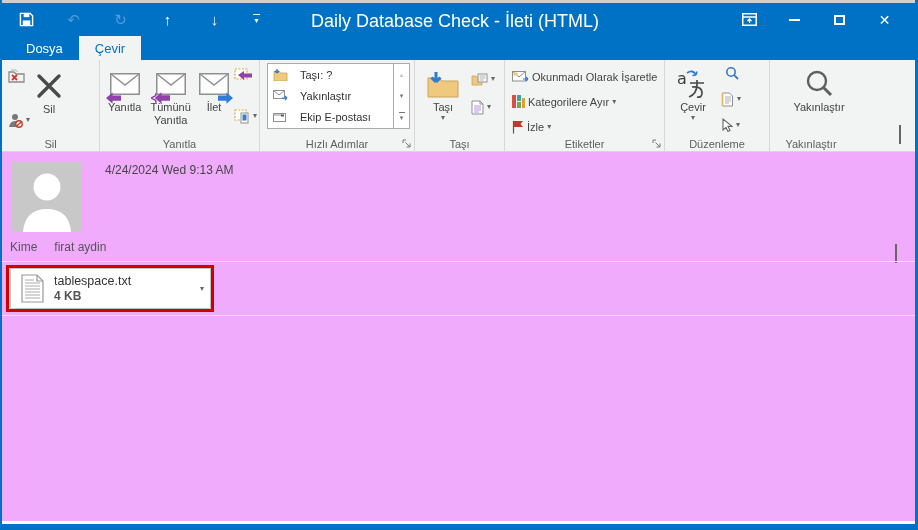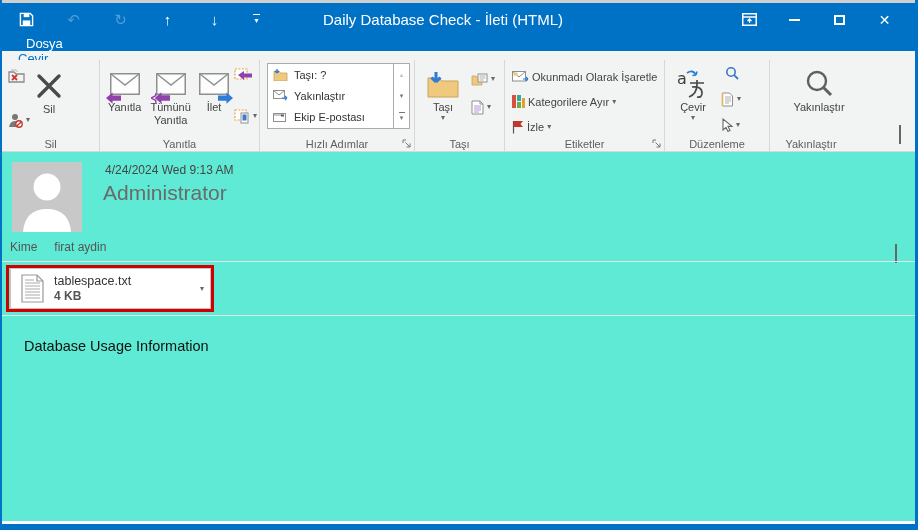--- a/index.html
+++ b/index.html
@@ -10,30 +10,30 @@
   .artifact-strip { height:3px; background:#cfd0d0; }
 
   
   .titlebar { height:33px; background:#0072C6; position:relative; display:flex; align-items:center; }
   .qat { display:flex; align-items:center; gap:30px; padding-left:16px; }
   .qat .qbtn { width:17px; height:17px; display:flex; align-items:center; justify-content:center;
                color:#fff; font-size:15px; line-height:1; cursor:default; }
   .qbtn.disabled { color:#559CD6; }
   .qat-caret { display:flex; flex-direction:column; align-items:center; color:#fff; font-size:8px; }
   .qat-caret .bar { width:7px; height:1px; background:#fff; margin-bottom:1px; }
-  .win-title { position:absolute; left:441px; transform:translateX(-50%); top:8px;
-               color:#fff; font-size:15px; white-space:nowrap; }
+  .win-title { position:absolute; left:453px; transform:translateX(-50%); top:8px;
+               color:#fff; font-size:18px; white-space:nowrap; }
   .win-controls { position:absolute; right:8px; top:0; height:33px; display:flex; align-items:center; }
   .wc { width:45px; height:33px; display:flex; align-items:center; justify-content:center; color:#fff; }
   .wc .minbar { width:11px; height:2px; background:#fff; }
   .wc .maxbox { width:11px; height:10px; border:2px solid #fff; }
   .wc.close { font-size:14px; }
 
   
-  .tabrow { height:24px; background:#0072C6; display:flex; align-items:stretch;flex-direction:column; }
+  .tabrow { height:24px; background:#0072C6; display:flex; align-items:stretch; }
   .tab { padding:0 16px; display:flex; align-items:center; font-size:13px; color:#fff; }
   .tab.file { margin-left:8px; }
   .tab.active { background:#f2f3f3; color:#0072C6; }
   .tellme { display:flex; align-items:center; gap:7px; margin-left:16px; color:#BCDDF5; font-size:13px; }
 
   
   .ribbon { height:92px; background:#f2f3f3; border-bottom:1px solid #d7d7d7; display:flex; position:relative; }
   .group { position:relative; border-right:1px solid #d8d8d8; height:100%; }
   .group-label { position:absolute; bottom:1px; left:0; right:0; text-align:center;
                  font-size:11px; color:#5e5e5e; }
@@ -46,38 +46,38 @@
   .caret { font-size:8px; color:#666; line-height:1; }
   .env { position:relative; }
   .env .arr { position:absolute; }
 
   .g-sil { width:98px; display:flex; padding:4px 4px 14px 6px; gap:6px; }
   .sil-col { display:flex; flex-direction:column; justify-content:space-between; padding:4px 0 6px; }
   .g-yanitla { width:160px; display:flex; padding:2px 2px 14px 4px; gap:2px; }
   .g-qs { width:155px; padding:3px 4px 14px 7px; }
   .qs-box { display:flex; border:1px solid #ababab; background:#fff; height:66px; }
   .qs-items { flex:1; display:flex; flex-direction:column; }
-  .qs-item { flex:1; display:flex; align-items:center; gap:6px; padding-left:5px; font-size:11px; color:#333; }
+  .qs-item { flex:1; display:flex; align-items:center; gap:12px; padding-left:5px; font-size:11px; color:#333; }
   .qs-scroll { width:16px; border-left:1px solid #ababab; display:flex; flex-direction:column; }
   .qs-sbtn { flex:1; display:flex; align-items:center; justify-content:center; font-size:7px; color:#777; }
   .qs-sbtn.dis { color:#c5c5c5; }
   .qs-sbtn.more { flex-direction:column; }
   .qs-sbtn.more .bar { width:6px; height:1px; background:#777; margin-bottom:1px; }
   .g-tasi { width:90px; display:flex; padding:2px 2px 14px 8px; gap:8px; }
   .tasi-col { display:flex; flex-direction:column; gap:6px; padding-top:6px; }
   .g-eti { width:160px; display:flex; flex-direction:column; padding:6px 2px 14px 7px; gap:4px; }
   .g-duz { width:105px; display:flex; padding:2px 2px 14px 6px; gap:6px; }
   .duz-col { display:flex; flex-direction:column; gap:4px; padding-top:4px; }
   .g-zoom { width:82px; display:flex; padding:2px 0 14px; justify-content:flex-end; }
   .ribbon-collapse { position:absolute; right:14px; bottom:6px; }
   .chev-up { width:7px; height:7px; border-left:2px solid #666; border-top:2px solid #666;
              transform:rotate(45deg); }
 
   
-  .content { position:relative; background:#5eead4; height:369px;padding-left:46px; }
+  .content { position:relative; background:#f0abfc; height:369px;padding-left:46px; }
   .avatar { position:absolute; left:10px; top:10px; }
   .hdr-date { position:absolute; left:103px; top:11px; font-size:12px; color:#454545; }
   .hdr-from { position:absolute; left:101px; top:29px; font-size:21px; color:#6a6a6a; }
   .hdr-subject { position:absolute; left:103px; top:61px; font-size:15px; font-weight:bold; color:#252525; }
   .hdr-to { position:absolute; left:8px; top:88px; font-size:12px; color:#555; display:flex; gap:17px; }
   .hdr-collapse { position:absolute; right:18px; top:94px; }
   .divider { position:absolute; left:0; right:0; height:1px; background:#e4e4e4; }
   .d1 { top:109px; } .d2 { top:163px; }
   .annotation { position:absolute; left:4px; top:113px; width:208px; height:47px;
                 border:3px solid #d10000; }
@@ -396,21 +396,20 @@
 
   <div class="content">
     <span class="avatar">
       <svg width="70" height="70" viewBox="0 0 70 70">
           <rect width="70" height="70" fill="#C8C8C8"></rect>
           <circle cx="35" cy="25" r="13.5" fill="#fff"></circle>
           <path d="M11 70q2-23 24-23t24 23z" fill="#fff"></path>
         </svg>
     </span>
     <div class="hdr-date">4/24/2024 Wed 9:13 AM</div>
-    <div class="hdr-from">Administrator</div>
     <div class="hdr-to">
       <span>Kime</span>
       <span>firat aydin</span>
     </div>
     <span class="hdr-collapse"><span class="chev-up"></span></span>
 
     <div class="divider d1"></div>
 
     <div class="attach-card">
       <svg width="23" height="29" viewBox="0 0 23 29">
@@ -421,15 +420,14 @@
       <span class="attach-meta">
         <span class="attach-name">tablespace.txt</span>
         <span class="attach-size">4 KB</span>
       </span>
       <span class="caret">▾</span>
     </div>
     <div class="annotation"></div>
 
     <div class="divider d2"></div>
 
-    <div class="body-text">Database Usage Information</div>
   </div>
 </div>
 
 </body></html>

